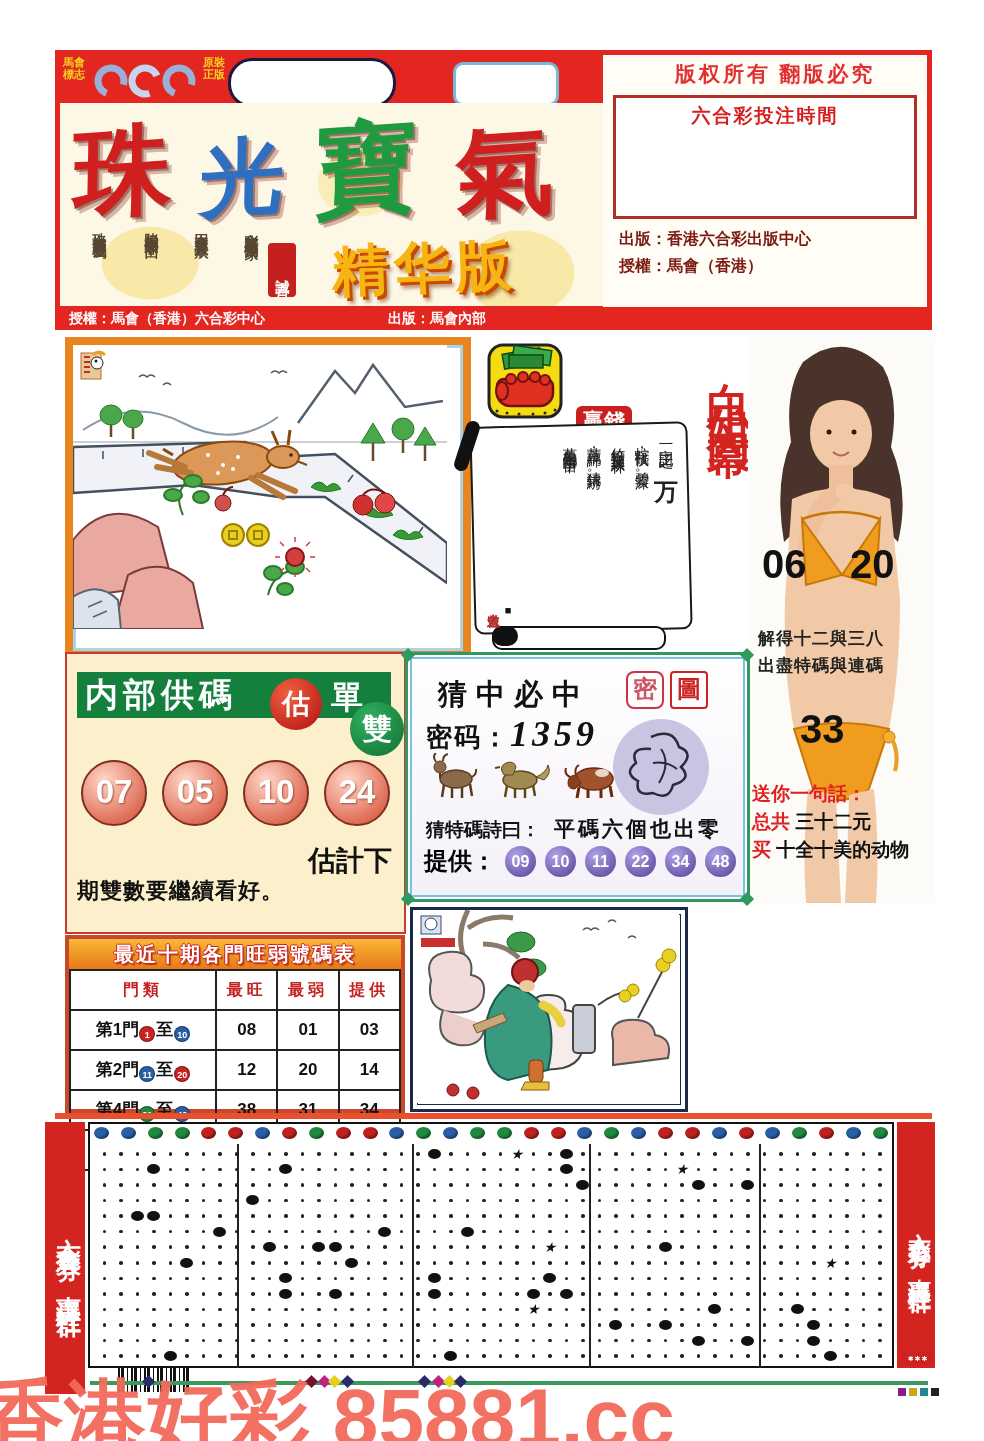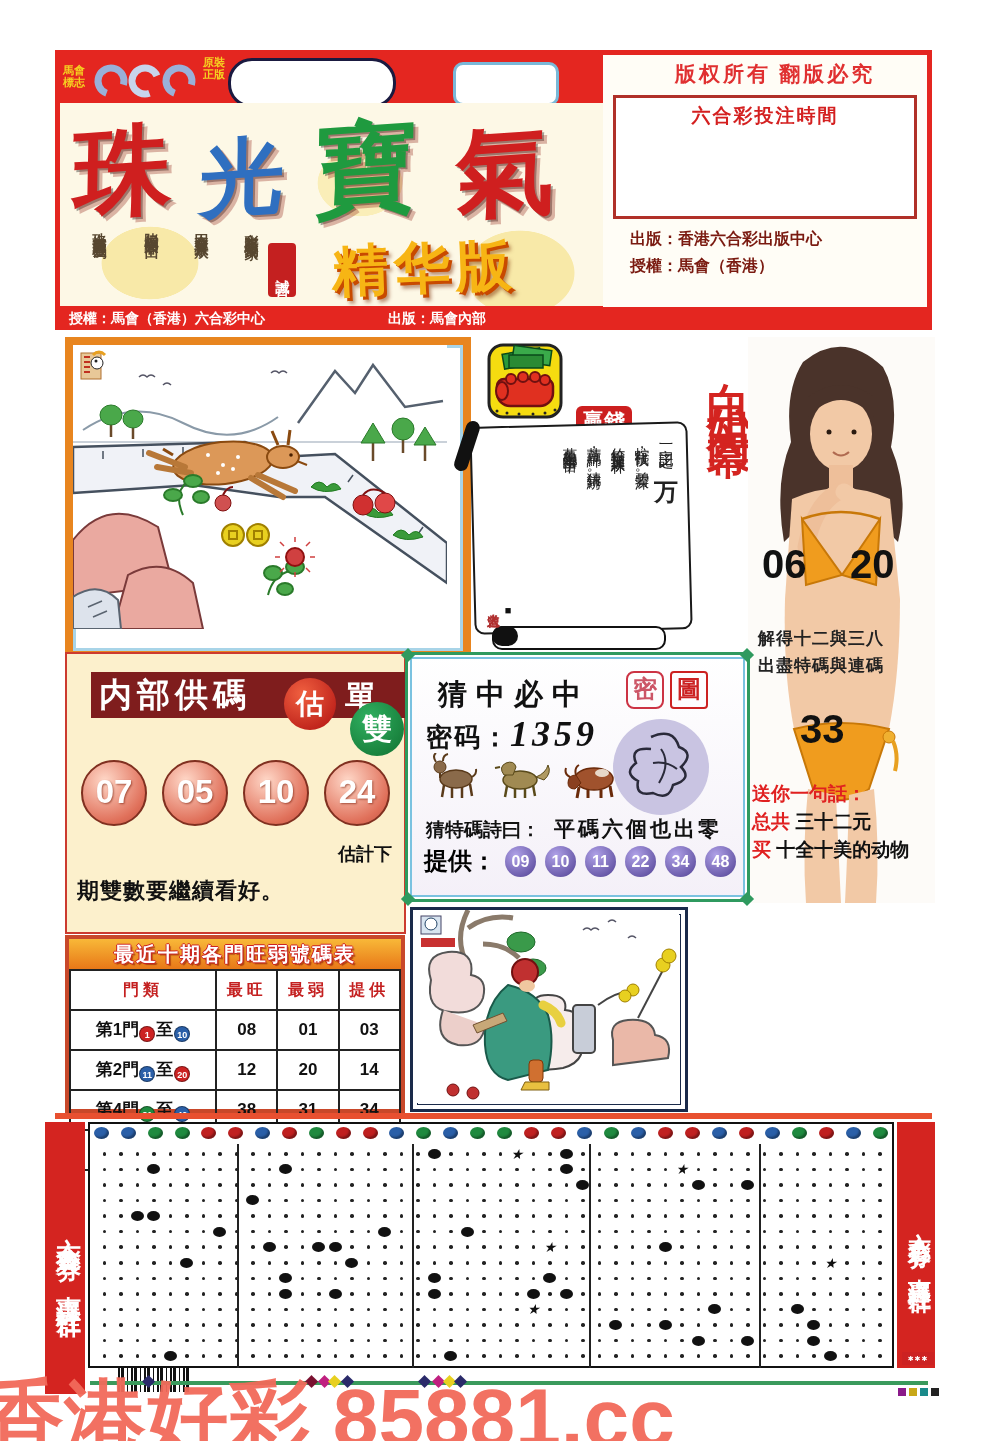--- a/index.html
+++ b/index.html
@@ -15,21 +15,21 @@
          border:3px solid #1a1a40;border-radius:24px;}
   .pill2{position:absolute;left:398px;top:12px;width:100px;height:38px;background:#fff;
          border:3px solid #7ab8d8;border-radius:10px;}
   .right-col{position:absolute;left:548px;top:5px;width:324px;height:252px;background:#fffdf6;}
   .copyright{color:#e03030;font-size:21px;font-weight:bold;text-align:center;padding-top:5px;
              letter-spacing:3px;font-family:"Liberation Serif",serif;padding-left:20px;}
   .bet-box{position:absolute;left:10px;top:40px;width:298px;height:118px;border:3px solid #b03028;background:#fff;}
   .bet-title{color:#d42020;font-size:19px;font-weight:bold;text-align:center;margin-top:5px;
              font-family:"Liberation Serif",serif;letter-spacing:2px;}
   .pub-lines{position:absolute;left:16px;top:170px;color:#7a1a10;font-size:16px;font-weight:bold;
-             line-height:27px;font-family:"Liberation Serif",serif;margin-left:11px;}
+             line-height:27px;font-family:"Liberation Serif",serif;}
   .cream{position:absolute;left:5px;top:53px;width:543px;height:203px;
      background:
       radial-gradient(80px 60px at 90px 160px,#f8e9a8 60%,transparent 61%),
       radial-gradient(70px 55px at 300px 80px,#faeeb8 60%,transparent 61%),
       radial-gradient(90px 70px at 460px 170px,#f8e9a8 60%,transparent 61%),
       #fdf8e6;}
   .tchar{position:absolute;font-family:"DejaVu Serif","Liberation Serif",serif;font-weight:900;
          transform:skew(-5deg) rotate(-4deg);
          text-shadow:5px 5px 0 rgba(140,20,10,.30),2px 2px 0 rgba(0,0,0,.35);}
   .subtitle{position:absolute;left:272px;top:128px;font-size:56px;font-weight:900;
@@ -68,36 +68,36 @@
   .photo{position:absolute;left:748px;top:337px;width:187px;height:566px;background:#fdfbf8;}
   .photo .nums{position:absolute;top:205px;left:0;width:100%;font-size:40px;font-weight:900;color:#111;}
   .photo .nums .n1{position:absolute;left:14px;text-align:right;} .photo .nums .n2{position:absolute;left:102px;}
   .photo .hints{position:absolute;top:288px;left:10px;font-family:"Liberation Serif",serif;
                 font-size:17px;font-weight:bold;color:#222;line-height:27px;letter-spacing:1px;}
   .photo .n33{position:absolute;top:370px;left:52px;font-size:40px;font-weight:900;color:#111;}
   .photo .gift{position:absolute;top:443px;left:4px;font-size:19px;font-weight:900;line-height:28px;}
   .photo .gift .red{color:#e02020;} .photo .gift .blk{color:#111;}
 
   .internal{position:absolute;left:65px;top:652px;width:337px;height:278px;background:#fcf0cc;border:2px solid #cc3b2f;}
-  .int-banner{position:absolute;left:24px;top:18px;width:314px;height:46px;background:#7f1d1d;}
+  .int-banner{position:absolute;left:10px;top:18px;width:314px;height:46px;background:#15803d;}
   .int-title{color:#fff;font-family:"Liberation Serif",serif;font-weight:900;font-size:33px;
              letter-spacing:5px;padding-left:8px;line-height:46px;}
   .badge{position:absolute;border-radius:50%;color:#fff;text-align:center;font-family:"Liberation Serif",serif;font-weight:900;}
   .badge-gu{left:193px;top:6px;width:52px;height:52px;line-height:52px;font-size:28px;
             background:radial-gradient(circle at 35% 30%,#f06040,#b01010);}
   .badge-dan{position:absolute;left:254px;top:4px;color:#fff;font-size:32px;font-weight:900;
              font-family:"Liberation Serif",serif;}
   .badge-shuang{left:283px;top:48px;width:54px;height:54px;line-height:54px;font-size:30px;
             background:radial-gradient(circle at 35% 30%,#30b060,#107030);}
   .int-balls{position:absolute;left:14px;right:14px;top:106px;display:flex;justify-content:space-between;}
   .iball{width:62px;height:62px;border-radius:50%;border:2px solid #803020;
          background:radial-gradient(circle at 35% 30%,#ffd8c8,#e0705a 70%,#c05040);
          color:#fff;font-size:33px;font-weight:900;text-align:center;line-height:60px;
          text-shadow:1px 1px 2px rgba(120,30,10,.6);}
-  .int-right{position:absolute;right:12px;top:188px;font-size:18px;font-weight:900;color:#111;}
+  .int-right{position:absolute;right:12px;top:188px;font-size:28px;font-weight:900;color:#111;}
   .int-note{position:absolute;left:10px;top:222px;font-size:22px;font-weight:900;color:#111;letter-spacing:1px;}
 
   .guess{position:absolute;left:405px;top:652px;width:345px;height:250px;
          background:linear-gradient(#ffffff,#f4f0f8);border:3px solid #2f9a5f;
          box-shadow:inset 0 0 0 2px #fff,inset 0 0 0 4px #7ac2e0;box-sizing:border-box;}
   .gcorner{position:absolute;width:10px;height:10px;background:#2f9a5f;transform:rotate(45deg);}
   .guess-title{position:absolute;left:30px;top:20px;font-family:"DejaVu Serif",serif;font-size:29px;
                font-weight:900;letter-spacing:9px;color:#111;}
   .seal-mi{position:absolute;left:218px;top:16px;width:34px;height:34px;border:2.5px solid #cc3344;
            border-radius:8px;color:#cc5566;font-size:24px;font-weight:900;text-align:center;line-height:33px;
@@ -161,21 +161,21 @@
   .cmyk i{width:8px;height:8px;display:block;}
   .watermark{position:absolute;left:-18px;top:1364px;font-size:82px;font-weight:900;color:#f26a5a;
              white-space:nowrap;z-index:50;letter-spacing:0px;opacity:.95;}
 </style>
 </head>
 <body>
 
 <div class="page">
 
   <div class="header">
-    <div class="logo-label" style="left:6px;top:14px;">馬會標志</div>
+    <div class="logo-label" style="left:6px;top:6px;">馬會標志</div>
     <svg class="abs" style="left:34px;top:10px;" width="112" height="42" viewBox="0 0 112 42">
       <circle cx="22" cy="21" r="13" fill="none" stroke="#9ab0d8" stroke-width="7" stroke-dasharray="60 22" transform="rotate(110 22 21)"></circle>
       <circle cx="56" cy="21" r="13" fill="none" stroke="#c8d4ec" stroke-width="7" stroke-dasharray="60 22" transform="rotate(70 56 21)"></circle>
       <circle cx="90" cy="21" r="13" fill="none" stroke="#9ab0d8" stroke-width="7" stroke-dasharray="60 22" transform="rotate(110 90 21)"></circle>
     </svg>
     <div class="logo-label" style="left:146px;top:6px;">原裝正版</div>
     <div class="pill1"></div>
     <div class="pill2"></div>
 
     <div class="right-col">

